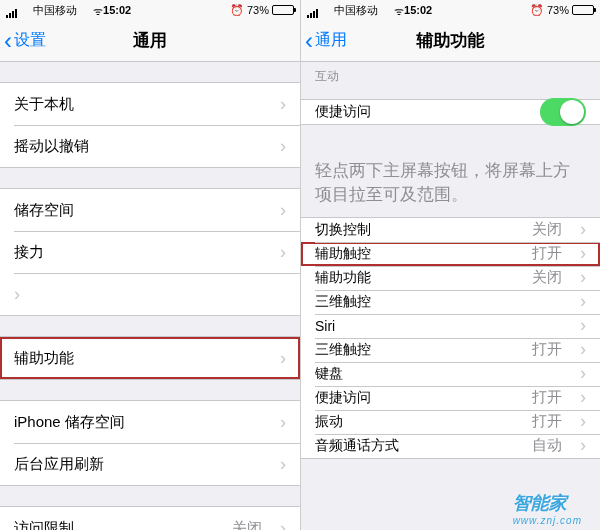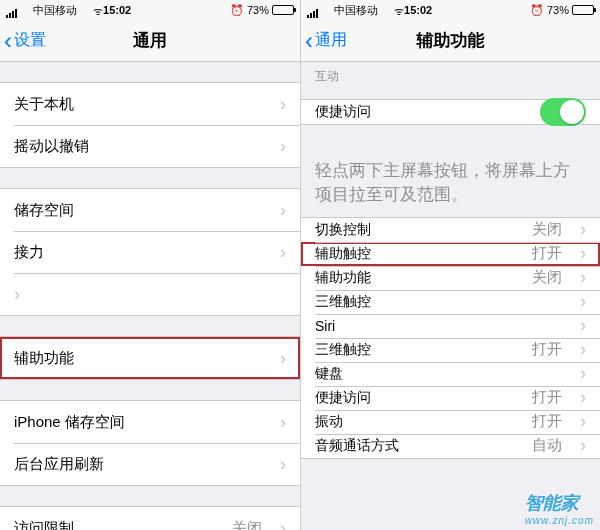--- a/index.html
+++ b/index.html
@@ -37,21 +37,21 @@
   .section-header { font-size: 12px; color: #8e8e93; padding: 8px 14px 4px; }
   .section-footer { font-size: 17px; color: #8e8e93; padding: 6px 14px 0; line-height: 1.4; margin-top: 28px; }
 
   .toggle { width: 46px; height: 28px; border-radius: 14px; background: #4cd964; position: relative; }
   .toggle .knob { position: absolute; right: 2px; top: 2px; width: 24px; height: 24px; border-radius: 50%; background: #fff; box-shadow: 0 1px 2px rgba(0,0,0,.3); }
 
   .r2 .group { margin-top: 10px; }
   .r2 .row { height: 24px; font-size: 14px; }
   .r2 .section-header { padding-top: 6px; }
 
-  .watermark { position: absolute; right: 6px; bottom: 4px; font-size: 18px; font-weight: 700; color: #3aa6e0; text-shadow: 0 0 4px rgba(255,255,255,.8); font-style: italic; pointer-events:none;}
+  .watermark { position: absolute; right: 18px; bottom: 4px; font-size: 18px; font-weight: 700; color: #3aa6e0; text-shadow: 0 0 4px rgba(255,255,255,.8); font-style: italic; pointer-events:none;}
   .watermark small { display:block; font-size:10px; font-weight:400; color:#3aa6e0; letter-spacing:1px; }
 </style>
 </head>
 <body>
 
 <div class="screens">
 
   <div class="screen">
     <div class="status-bar">
       <div class="sb-left">

